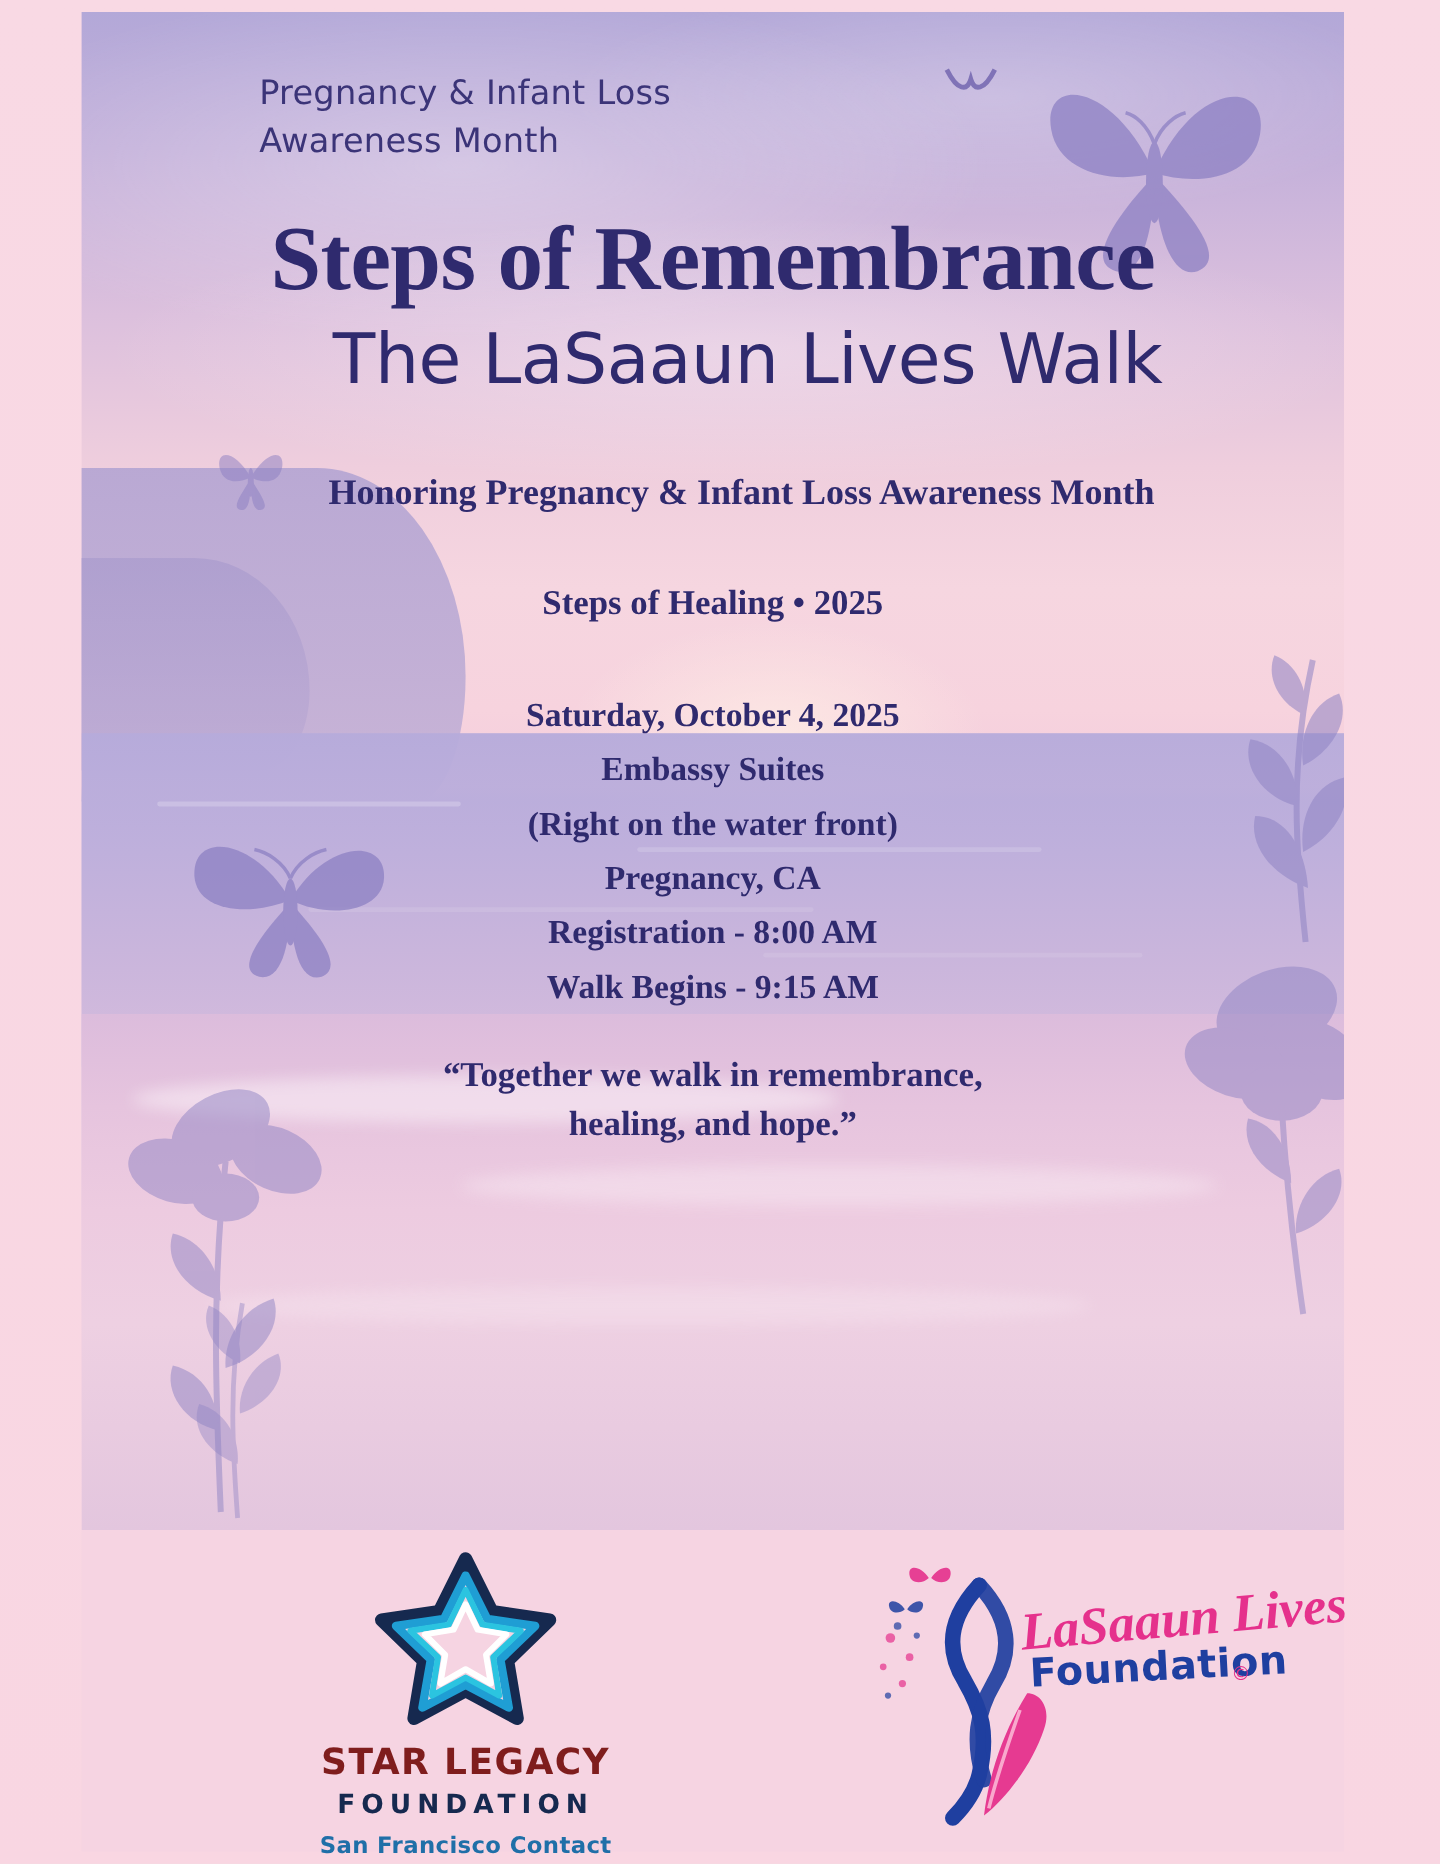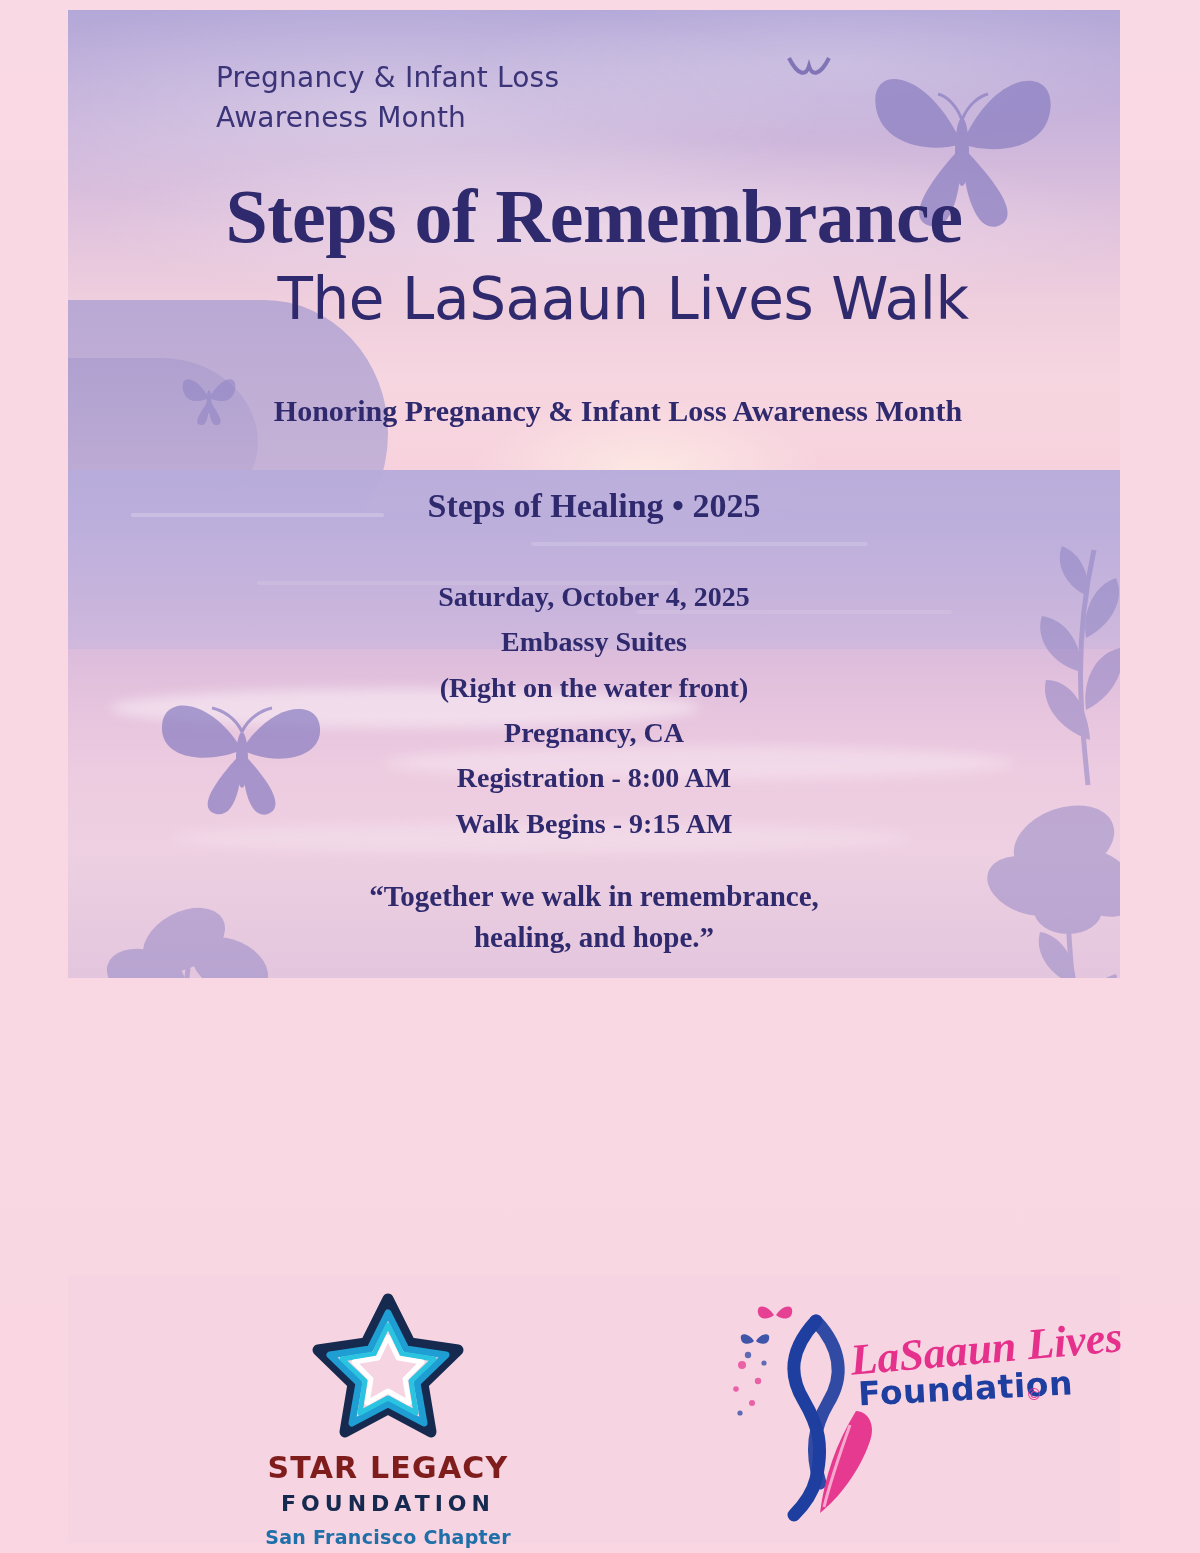--- a/index.html
+++ b/index.html
@@ -22,21 +22,21 @@
     position: absolute;
     inset: 0;
     background: linear-gradient(180deg, #f9d9e4 0%, #f9d6e2 100%);
   }
   
   .art {
     position: absolute;
     left: 68px;
     top: 10px;
     width: 1052px;
-    height: 968px;
+    height: 1265px;
     overflow: hidden;
     background: linear-gradient(180deg,
       #b3a8d8 0%,
       #c3b0da 9%,
       #dcc0dd 20%,
       #efcedd 30%,
       #f6d6e0 38%,
       #f7d3de 46%,
       #f3cddc 51%,
       #b9aedc 52%,
@@ -187,21 +187,21 @@
     font-family: "Liberation Serif", serif;
     font-weight: bold;
     font-size: 30px;
     color: #2f2a6e;
     padding-left: 24px;
   }
   .healing {
     top: 477px;
     font-family: "Liberation Serif", serif;
     font-weight: bold;
-    font-size: 34px;
+    font-size: 29px;
     color: #2f2a6e;
   }
   .details {
     top: 564px;
     font-family: "Liberation Serif", serif;
     font-weight: bold;
     font-size: 28px;
     line-height: 1.62;
     color: #2f2a6e;
   }
@@ -433,21 +433,21 @@
       <svg width="180" height="155" viewBox="0 0 180 155">
         <g fill="none" stroke-linejoin="round" stroke-linecap="round">
           <path d="M90 12 L112 56 L160 63 L125 97 L133 145 L90 122 L47 145 L55 97 L20 63 L68 56 Z" stroke="#16294f" stroke-width="11"></path>
           <path d="M90 26 L108 62 L148 68 L119 96 L126 136 L90 117 L54 136 L61 96 L32 68 L72 62 Z" stroke="#1f9ed4" stroke-width="7"></path>
           <path d="M90 38 L104 67 L136 72 L113 94 L118 126 L90 111 L62 126 L67 94 L44 72 L76 67 Z" stroke="#2bc4e0" stroke-width="5"></path>
           <path d="M90 50 L100 71 L124 75 L107 92 L111 116 L90 104 L69 116 L73 92 L56 75 L80 71 Z" stroke="#ffffff" stroke-width="5"></path>
         </g>
       </svg>
       <div class="star-name">STAR LEGACY</div>
       <div class="star-sub">FOUNDATION</div>
-      <div class="star-chapter">San Francisco Chapter</div>
+      <div class="star-chapter">San Francisco Contact</div>
     </div>
 
     <div class="logo-lasaaun">
       <svg style="position:absolute;left:20px;top:0;" width="160" height="230" viewBox="0 0 160 230">
 
         <g fill="#e5318c" opacity=".9">
           <path d="M46 22 c-6 -10 -18 -12 -16 -2 c1 7 11 7 16 2 z"></path>
           <path d="M48 22 c6 -10 18 -12 16 -2 c-1 7 -11 7 -16 2 z"></path>
         </g>
         <g fill="#1f3fa0" opacity=".85">

